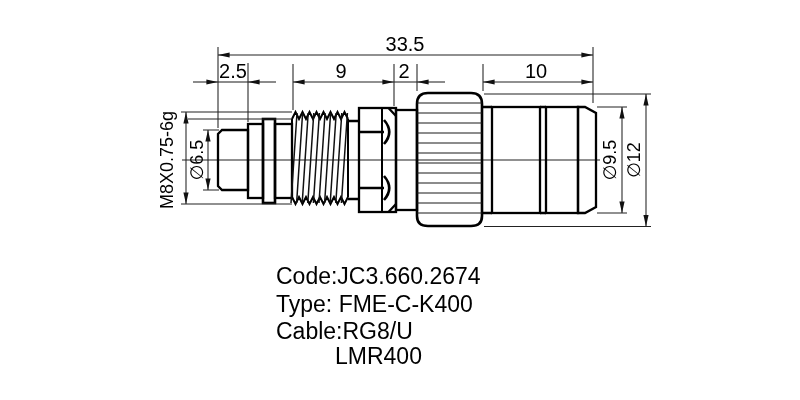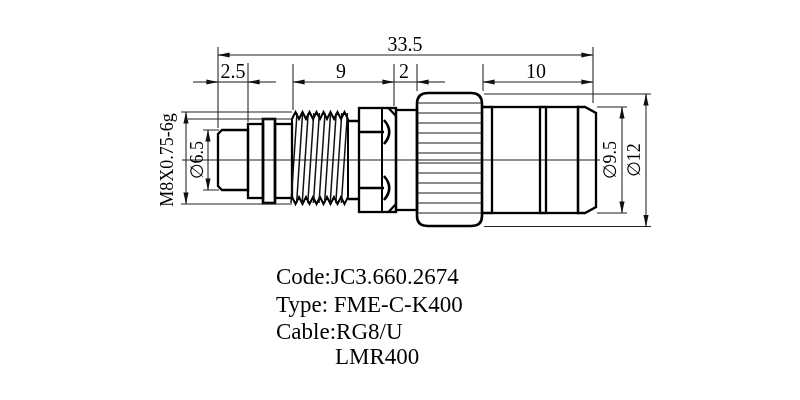--- a/index.html
+++ b/index.html
@@ -1,21 +1,21 @@
 <!DOCTYPE html>
 <html><head>
 <meta charset="utf-8">
 <style>
   html,body{margin:0;padding:0;background:#ffffff;}
   .stage{
     position:relative;
     width:800px;height:400px;
     background:#ffffff;
     overflow:hidden;
-    font-family:Liberation Serif, serif;
+    font-family:Liberation Sans, sans-serif;
   }
   svg{display:block;}
   .o   {stroke:#000000;stroke-width:2.3;fill:none;stroke-linecap:butt;stroke-linejoin:miter;}
   .o2  {stroke:#000000;stroke-width:2.0;fill:none;}
   .hvy {stroke:#000000;stroke-width:2.6;fill:none;}
   .thin{stroke:#222222;stroke-width:1.05;fill:none;}
   .hat {stroke:#111111;stroke-width:1.5;fill:none;}
   .rib {stroke:#1a1a1a;stroke-width:1.1;fill:none;}
   text{fill:#000000;}
   .lbl {font-size:20px;}

